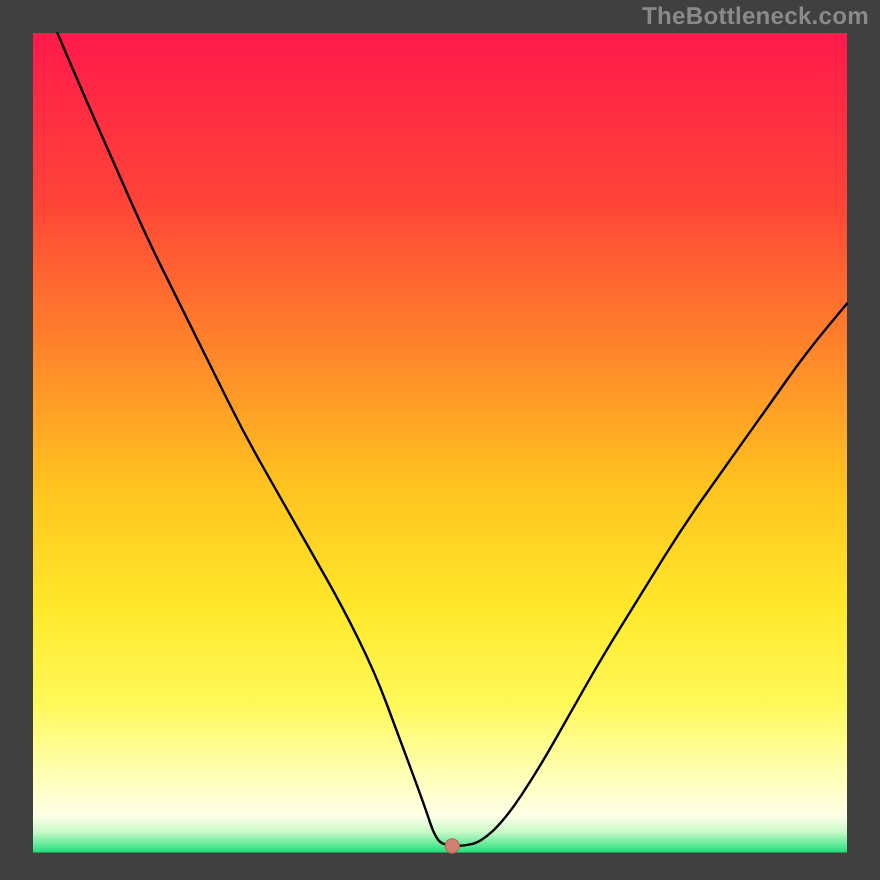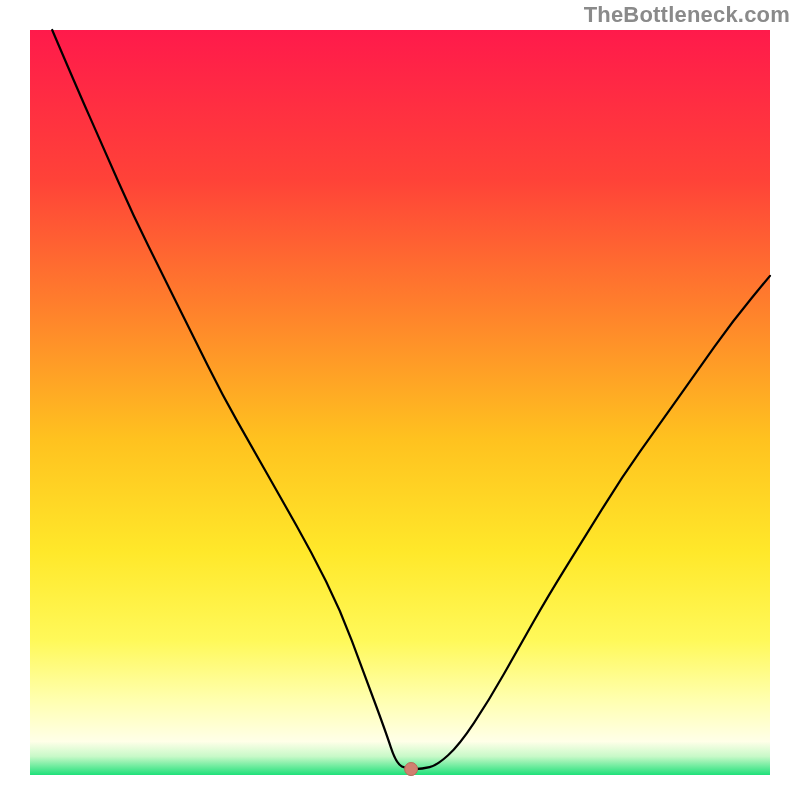--- a/index.html
+++ b/index.html
@@ -8,21 +8,21 @@
     width: 800px;
     height: 800px;
     background: #000;
     font-family: Arial, Helvetica, sans-serif;
     overflow: hidden;
   }
   .frame {
     position: relative;
     width: 800px;
     height: 800px;
-    background: #ffffff;
+    background: #404040;
   }
   .watermark {
     position: absolute;
     top: 2px;
     right: 10px;
     color: #8a8a8a;
     font-size: 22px;
     font-weight: 600;
     letter-spacing: 0.2px;
     user-select: none;

